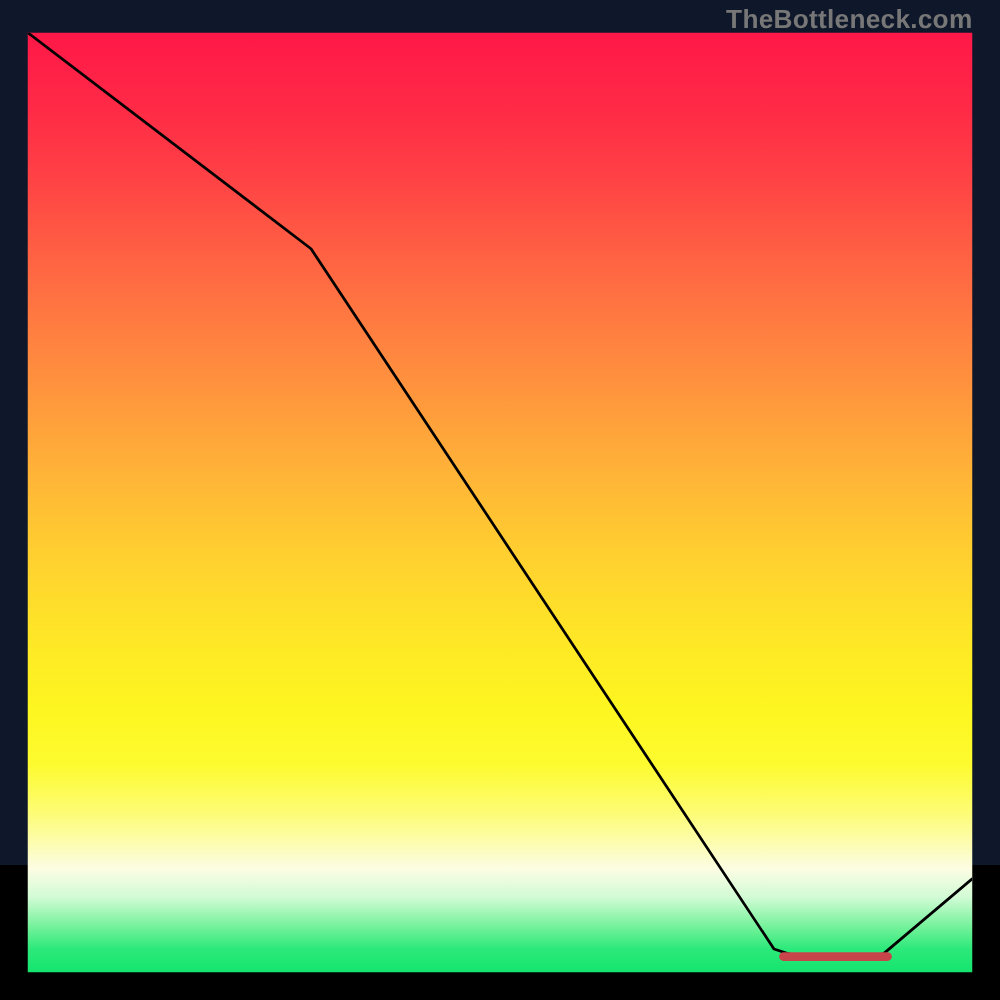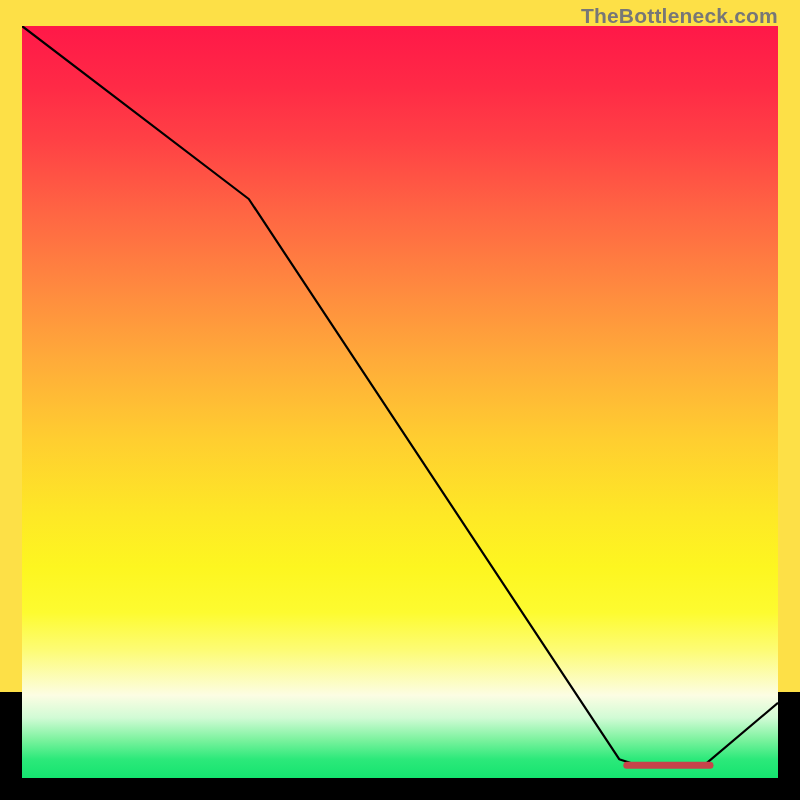--- a/index.html
+++ b/index.html
@@ -1,21 +1,21 @@
 <!DOCTYPE html>
 <html><head>
 <meta charset="utf-8">
 <style>
   * { margin: 0; padding: 0; box-sizing: border-box; }
   html, body { width: 800px; height: 800px; background: #000; }
   .chart-container {
     position: relative;
     width: 800px;
     height: 692px;
-    background: #fde047;
+    background: #0f172a;
   }
   .plot-area {
     position: absolute;
     left: 22px;
     top: 26px;
     width: 756px;
     height: 752px;
     overflow: hidden;
   }
   .gradient-bg {

